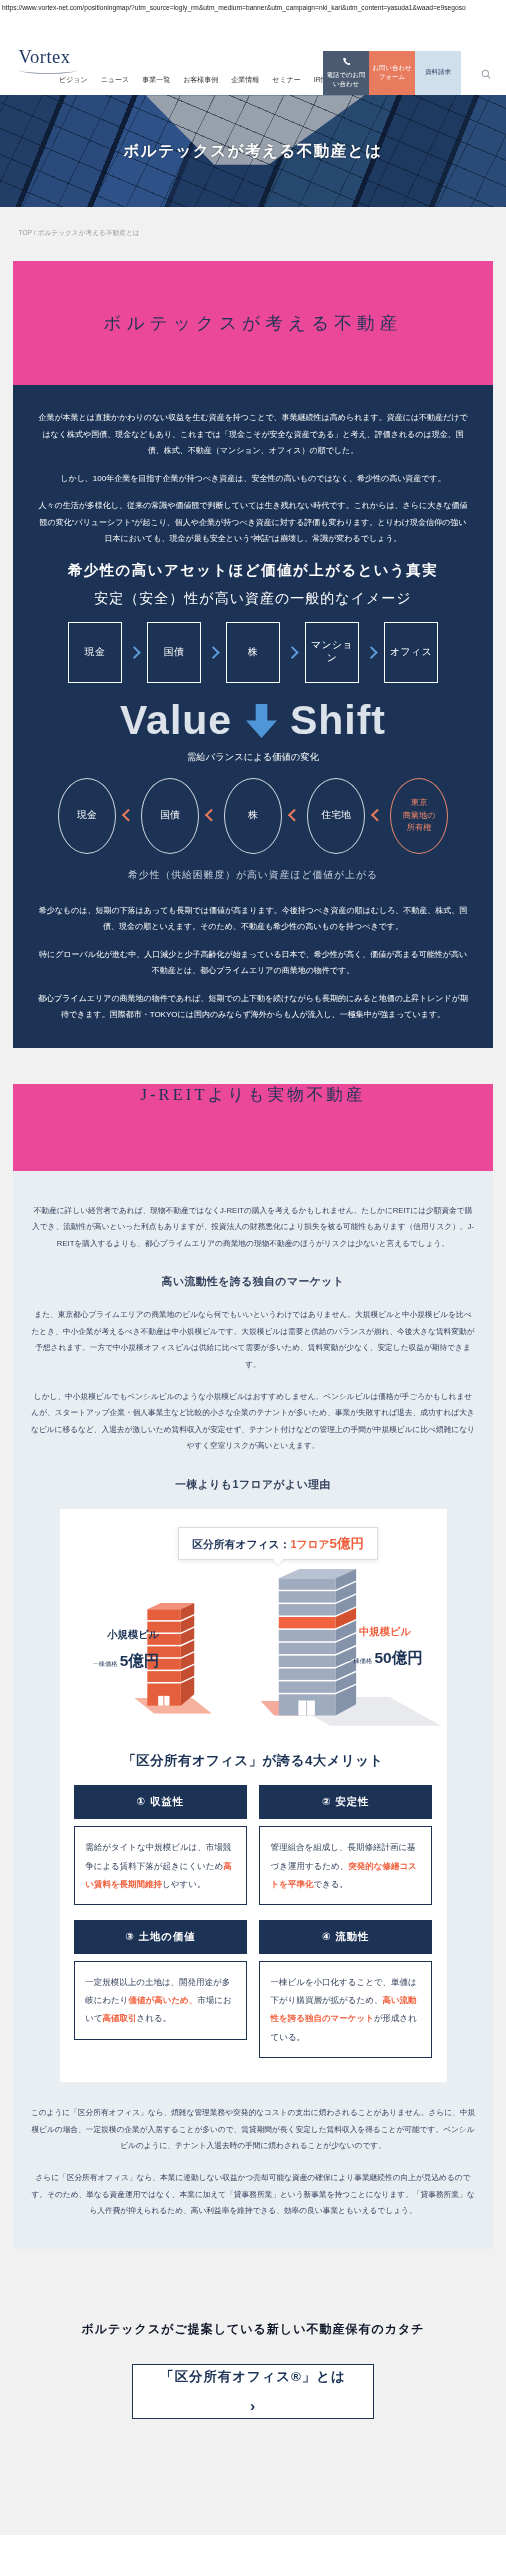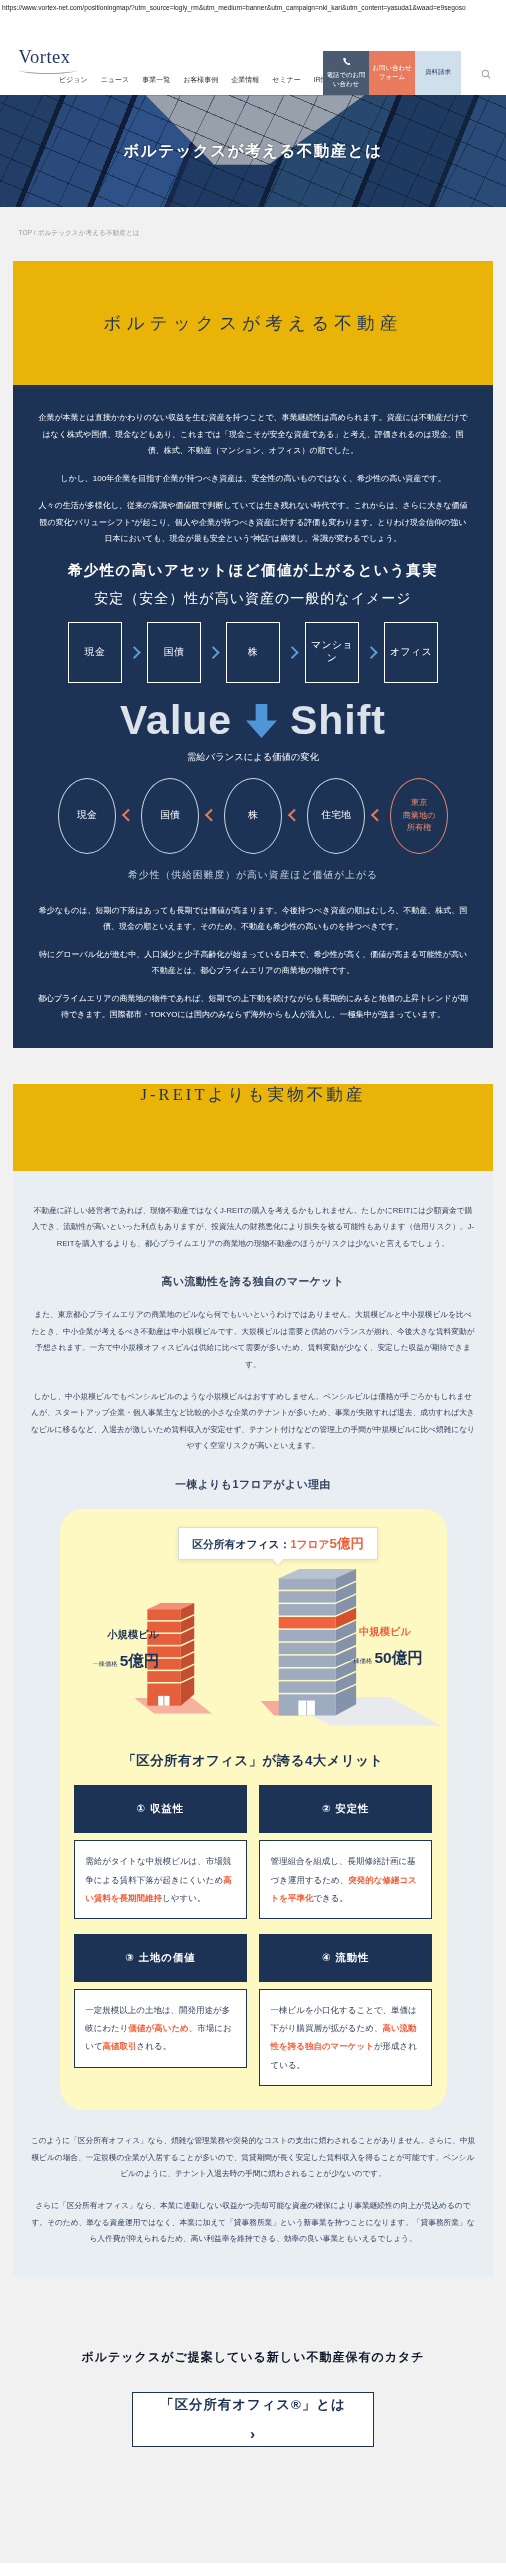--- a/index.html
+++ b/index.html
@@ -31,21 +31,21 @@
   .hero-lines{position:absolute;inset:0;background:repeating-linear-gradient(23deg,rgba(10,22,40,.55) 0 1px,transparent 1px 24px),repeating-linear-gradient(-64deg,rgba(10,22,40,.4) 0 1px,transparent 1px 31px);}
   .hero-sky{position:absolute;left:27%;top:0;width:45%;height:62%;background:#97a0ab;clip-path:polygon(4% 0,100% 0,58% 100%,34% 100%);}
   .hero-title{position:absolute;width:100%;top:50%;transform:translateY(-50%);margin:0;text-align:center;color:#fff;font-size:15.5px;font-weight:bold;letter-spacing:1.5px;text-shadow:0 0.5px 2.1px rgba(0,0,0,.45);}
 
   
   .breadcrumb{background:#f1f1f1;height:54px;box-sizing:border-box;padding:21.6px 0 0 18.5px;font-size:6.7px;color:#9a9a9a;}
   .breadcrumb a{color:#9a9a9a;text-decoration:none;cursor:pointer;}
 
   
   .content{background:#f1f1f1;padding:0 13px 0;}
-  .card-white{background:#eab308;}
+  .card-white{background:#ec4899;}
   .intro-head{height:124px;display:flex;align-items:center;justify-content:center;}
   .serif-h{font-family:"Liberation Serif","DejaVu Serif",serif;color:#1d3356;font-weight:normal;margin:0;}
   .intro-head .serif-h{font-size:17.5px;letter-spacing:5.2px;}
 
   
   .navy{background:#1d3356;color:#fff;padding:25px 23px 24px;text-align:center;}
   .np{font-size:8px;line-height:2.05;margin:0 0 11.3px;}
   .truth-h{font-size:14.4px;font-weight:bold;letter-spacing:1.5px;margin:13.4px 0 10.3px;}
   .cap{font-size:14px;letter-spacing:1px;margin:0 0 13.4px;}
   .asset-row{display:flex;align-items:center;justify-content:center;gap:8.2px;margin-bottom:5.2px;}
@@ -61,38 +61,38 @@
   .scarcity-cap{font-size:9.8px;color:#c9d2df;letter-spacing:1px;margin:15.5px 0 20.6px;}
 
   .gap70{height:36px;}
   .reit-head{height:87px;display:flex;align-items:flex-start;justify-content:center;}
   .reit-head .serif-h{font-size:16.5px;letter-spacing:3.1px;}
 
   
   .bluegray{background:#e9eef3;color:#33415c;padding:32px 17.5px 29px;text-align:center;}
   .bp{font-size:7.7px;line-height:2.15;margin:0 0 15.5px;}
   .sub-h{font-size:10.8px;font-weight:bold;color:#33415c;letter-spacing:0.5px;margin:23px 0 17.5px;}
-  .panel{background:#fef9c3;margin:3.1px 29px 23px;padding:17.5px 14.4px 24px;border-radius:23px;}
+  .panel{background:#ffffff;margin:3.1px 29px 23px;padding:17.5px 14.4px 24px;}
   .tooltip{position:relative;display:inline-block;border:0.5px solid #ddd;background:#fff;box-shadow:0 1px 4.1px rgba(0,0,0,.1);padding:6.7px 13.4px;font-size:10.8px;font-weight:bold;transform:translateX(25px);}
   .tooltip .tl{color:#1d3356;}
   .tooltip .tvs{color:#f0603d;}
   .tooltip .tvb{color:#f0603d;font-size:13.4px;}
   .tooltip::after{content:"";position:absolute;left:50%;bottom:-4.1px;width:7.2px;height:7.2px;background:#fff;transform:translateX(-50%) rotate(45deg);box-shadow:1.5px 1.5px 3.1px rgba(0,0,0,.08);}
   .bldg-wrap{position:relative;height:166px;margin-top:7.2px;}
   .bldg-svg{position:absolute;left:50%;top:0;transform:translateX(-50%);}
   .bl{position:absolute;}
   .bl-left{left:13.4px;top:61px;width:72px;text-align:right;}
   .bl-right{right:3.1px;top:58px;width:88px;text-align:center;}
   .bl .bname{font-size:10.3px;font-weight:bold;color:#1d3356;display:block;margin-bottom:8.2px;}
   .bl-right .bname{color:#f0603d;}
   .bl .plabel{font-size:6.2px;color:#1d3356;}
   .bl .pval{font-size:15.5px;font-weight:bold;color:#1d3356;}
   .merits-h{font-size:13.4px;font-weight:bold;color:#1d3356;letter-spacing:0.5px;margin:18.5px 0 15.5px;}
   .merit-grid{display:grid;grid-template-columns:1fr 1fr;column-gap:12.4px;row-gap:14.4px;text-align:left;}
-  .merit .mh{background:#1d3356;color:#fff;text-align:center;font-size:10.3px;font-weight:bold;letter-spacing:1px;padding:17px 0;}
+  .merit .mh{background:#1d3356;color:#fff;text-align:center;font-size:10.3px;font-weight:bold;letter-spacing:1px;padding:10px 0;}
   .merit .mb{border:1px solid #1d3356;background:#fff;margin-top:6.7px;padding:11.3px 10.3px;font-size:8.5px;line-height:2.15;min-height:76px;box-sizing:border-box;}
 
   
   .cta{padding:72px 0 116px;text-align:center;}
   .cta-h{font-size:12px;font-weight:bold;color:#0f172a;letter-spacing:1px;margin:0 0 26px;}
   .cta-btn{display:inline-flex;align-items:center;justify-content:center;gap:10.3px;width:240px;height:53px;background:#fff;border:1px solid #1d3356;color:#1d3356;font-size:13.4px;font-weight:bold;letter-spacing:1px;text-decoration:none;cursor:pointer;flex-direction:column;}
   .cta-btn .cchev{font-size:15.5px;}
 </style>
 </head>
 <body>

